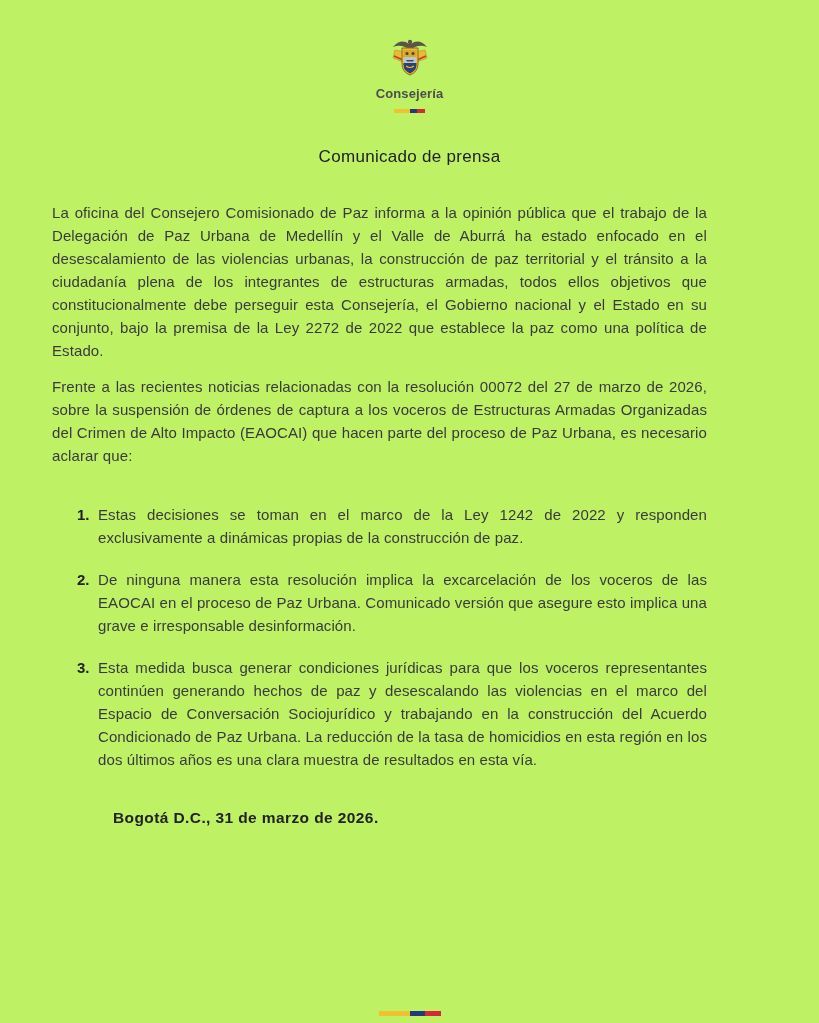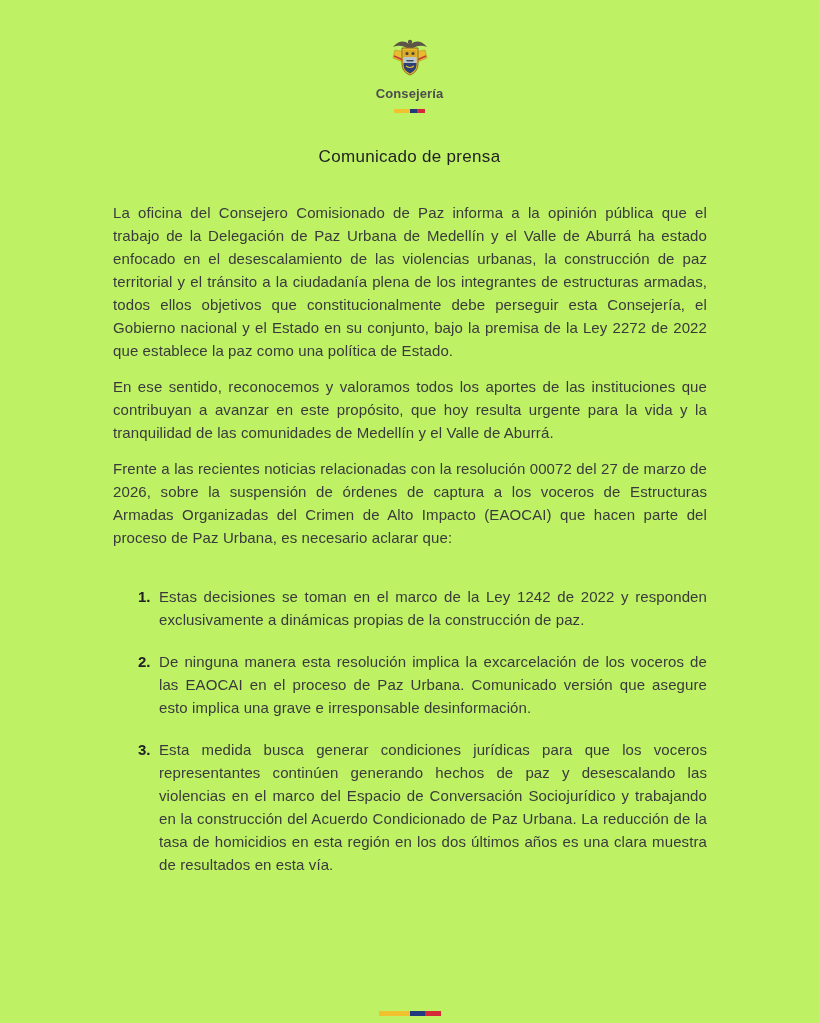--- a/index.html
+++ b/index.html
@@ -51,21 +51,21 @@
     margin-top: 34px;
     text-align: center;
     font-size: 17px;
     font-weight: normal;
     letter-spacing: 0.3px;
     color: #222224;
   }
 
   
   .body-text {
-    padding: 0 112px 0 113px;
+    padding: 0 112px 0 52px;
   }
   .body-text p.para {
     margin: 0 0 13px 0;
     font-size: 15px;
     line-height: 23px;
     text-align: justify;
     letter-spacing: 0.1px;
   }
   .body-text p.para:first-child {
     margin-top: 34px;
@@ -149,39 +149,39 @@
       <span class="flag-yellow"></span>
       <span class="flag-blue"></span>
       <span class="flag-red"></span>
     </div>
   </div>
 
   <div class="doc-title">Comunicado de prensa</div>
 
   <div class="body-text">
     <p class="para">La oficina del Consejero Comisionado de Paz informa a la opinión pública que el trabajo de la Delegación de Paz Urbana de Medellín y el Valle de Aburrá ha estado enfocado en el desescalamiento de las violencias urbanas, la construcción de paz territorial y el tránsito a la ciudadanía plena de los integrantes de estructuras armadas, todos ellos objetivos que constitucionalmente debe perseguir esta Consejería, el Gobierno nacional y el Estado en su conjunto, bajo la premisa de la Ley 2272 de 2022 que establece la paz como una política de Estado.</p>
-    <p class="para">En ese sentido, reconocemos y valoramos todos los aportes de las instituciones que contribuyan a avanzar en este propósito, que hoy resulta urgente para la vida y la tranquilidad de las comunidades de Medellín y el Valle de Aburrá.</p>
     <p class="para">Frente a las recientes noticias relacionadas con la resolución 00072 del 27 de marzo de 2026, sobre la suspensión de órdenes de captura a los voceros de Estructuras Armadas Organizadas del Crimen de Alto Impacto (EAOCAI) que hacen parte del proceso de Paz Urbana, es necesario aclarar que:</p>
 
     <div class="num-list">
       <div class="num-item">
         <span class="num">1.</span>
         <span class="item-text">Estas decisiones se toman en el marco de la Ley 1242 de 2022 y responden exclusivamente a dinámicas propias de la construcción de paz.</span>
       </div>
       <div class="num-item">
         <span class="num">2.</span>
         <span class="item-text">De ninguna manera esta resolución implica la excarcelación de los voceros de las EAOCAI en el proceso de Paz Urbana. Comunicado versión que asegure esto implica una grave e irresponsable desinformación.</span>
       </div>
       <div class="num-item">
         <span class="num">3.</span>
         <span class="item-text">Esta medida busca generar condiciones jurídicas para que los voceros representantes continúen generando hechos de paz y desescalando las violencias en el marco del Espacio de Conversación Sociojurídico y trabajando en la construcción del Acuerdo Condicionado de Paz Urbana. La reducción de la tasa de homicidios en esta región en los dos últimos años es una clara muestra de resultados en esta vía.</span>
       </div>
     </div>
   </div>
 
+  <div class="dateline">Bogotá D.C., 31 de marzo de 2026.</div>
 
   <div class="footer-flag">
     <span class="flag-yellow"></span>
     <span class="flag-blue"></span>
     <span class="flag-red"></span>
   </div>
 
 </div>
 
 </body></html>

